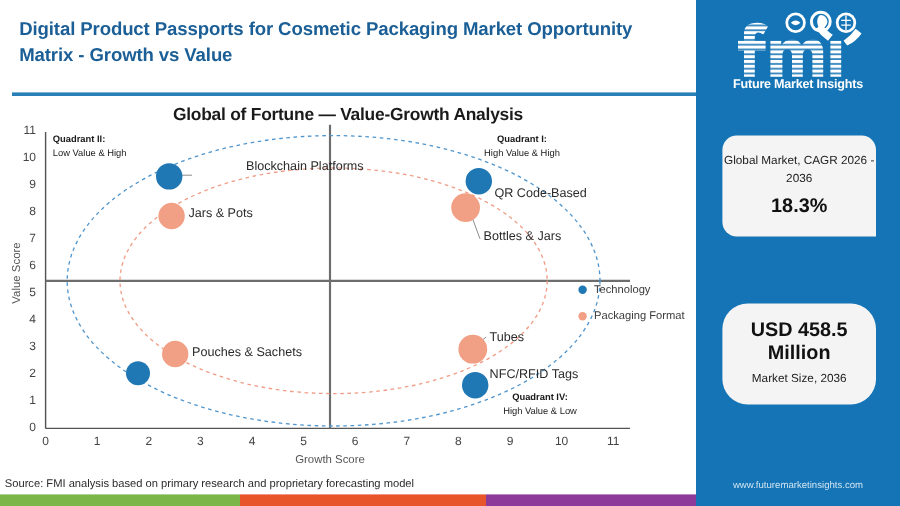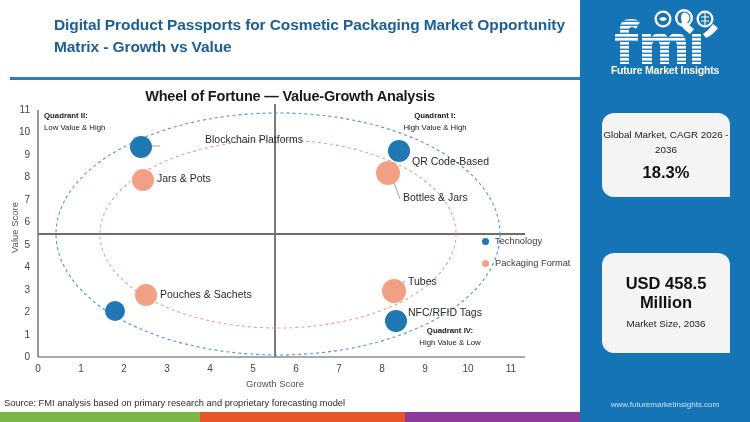--- a/index.html
+++ b/index.html
@@ -11,21 +11,21 @@
   }
   #root{position:relative;width:750px;height:422px;background:#fff;}
 
   
   #main{position:absolute;left:0;top:0;width:580px;height:422px;background:#fff;}
 
   #header{position:absolute;left:0;top:0;width:580px;height:78px;background:#fff;}
   #header-title{
     position:absolute;left:16px;top:14px;width:540px;
     font-size:15.5px;font-weight:bold;line-height:1.45;
-    color:#1b5f96;letter-spacing:-0.1px;margin-left:38px;
+    color:#1b5f96;letter-spacing:-0.1px;
   }
   #header-rule{position:absolute;left:10px;top:77px;width:570px;height:3px;background:#2980b9;}
 
   
   #chart-title{
     position:absolute;left:0;top:88px;width:580px;text-align:center;
     font-size:14.5px;font-weight:bold;color:#1a1a1a;letter-spacing:-0.2px;
   }
 
   
@@ -71,21 +71,21 @@
     position:absolute;left:0;top:58px;width:170px;text-align:center;
     font-size:10.5px;color:#fff;font-weight:bold;letter-spacing:-0.2px;
   }
 
   .card{
     position:absolute;left:22px;width:128px;background:#f4f4f4;
     border-radius:12px;box-sizing:border-box;
     display:flex;flex-direction:column;align-items:center;justify-content:center;
   }
   #card1{top:113px;height:84px;border-bottom-right-radius:0;}
-  #card2{top:253px;height:100px;border-bottom-right-radius:0;}
+  #card2{top:253px;height:84px;border-bottom-right-radius:0;border-radius:21px;}
   .card .small{font-size:9.8px;color:#222;line-height:1.45;text-align:center;}
   .card .big{font-size:16.5px;font-weight:bold;color:#111;text-align:center;line-height:1.15;}
   #card1 .big{margin-top:6px;}
   #card2 .small{margin-top:5px;}
 
   #site-url{
     position:absolute;left:0;top:400px;width:170px;text-align:center;
     font-size:8px;color:#cfe4f2;
   }
 </style>
@@ -94,21 +94,21 @@
 
 <div id="root">
 
   <div id="main">
 
     <div id="header">
       <div id="header-title">Digital Product Passports for Cosmetic Packaging Market Opportunity Matrix - Growth vs Value</div>
     </div>
     <div id="header-rule"></div>
 
-    <div id="chart-title">Wheel of Fortune — Value-Growth Analysis</div>
+    <div id="chart-title">Global of Fortune — Value-Growth Analysis</div>
 
     <div id="plot">
       <svg width="580" height="422">
 
         <line x1="38" y1="110" x2="38" y2="357" stroke="#555" stroke-width="1.2"></line>
         <line x1="38" y1="357" x2="525" y2="357" stroke="#555" stroke-width="1.2"></line>
 
         <line x1="275" y1="104" x2="275" y2="357" stroke="#6d6d6d" stroke-width="1.8"></line>
         <line x1="38" y1="234" x2="525" y2="234" stroke="#6d6d6d" stroke-width="1.8"></line>
 

